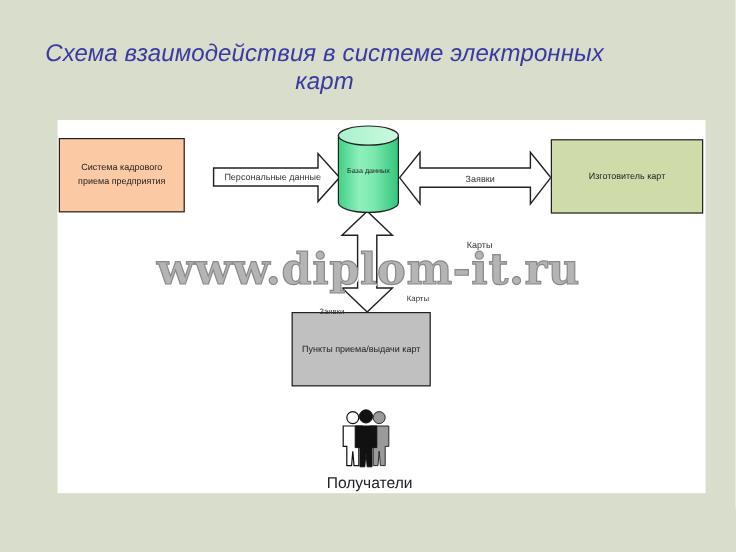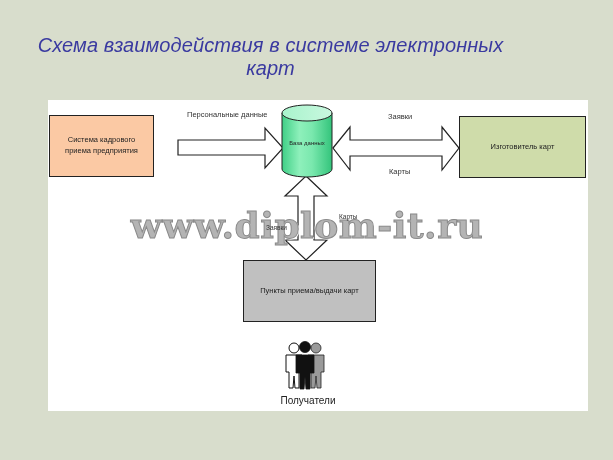--- a/index.html
+++ b/index.html
@@ -17,40 +17,40 @@
     position:absolute; left:48px; top:100px; width:540px; height:311px;
     background:#ffffff;
   }
   .box {
     position:absolute; border:1.5px solid #222; box-sizing:border-box;
     display:flex; align-items:center; justify-content:center; text-align:center;
     font-size:7.5px; color:#222; line-height:1.45;
   }
   .hr-box { left:49px; top:115px; width:105px; height:62px; background:#fbc9a4; }
   .maker-box { left:459px; top:116px; width:127px; height:62px; background:#cfdcaa; }
-  .points-box { left:243px; top:260px; width:133px; height:62px; background:#c0c0c0; }
+  .points-box { left:243px; top:260px; width:116px; height:62px; background:#c0c0c0; }
   .label {
-    position:absolute; font-size:7.5px; color:#333; white-space:nowrap;
+    position:absolute; font-size:7.5px; color:#333; white-space:nowrap;margin-top:33px;
   }
   .svg-layer { position:absolute; left:0; top:0; }
   .db-label {
     position:absolute; left:282px; top:140px; width:50px; text-align:center;
     font-size:6px; color:#222;
   }
   .watermark {
     position:absolute; left:126px; top:204px; width:362px; text-align:center;
     font-family:"DejaVu Serif", serif; font-weight:bold; font-size:36px;
     color:#b4b4b4; letter-spacing:0.5px;
     -webkit-text-stroke:1px #8a8a8a;
     text-shadow: 1px 1px 0 #ffffff, -1px -1px 0 #ffffff;
     white-space:nowrap;
   }
   .people-label {
     position:absolute; left:270px; top:395px; width:76px; text-align:center;
-    font-size:10px; color:#222;
+    font-size:13px; color:#222;
   }
 </style>
 </head>
 <body>
 
 <div class="title">Схема взаимодействия в системе электронных карт</div>
 
 <div class="panel"></div>
 
 <svg class="svg-layer" width="613" height="460">

